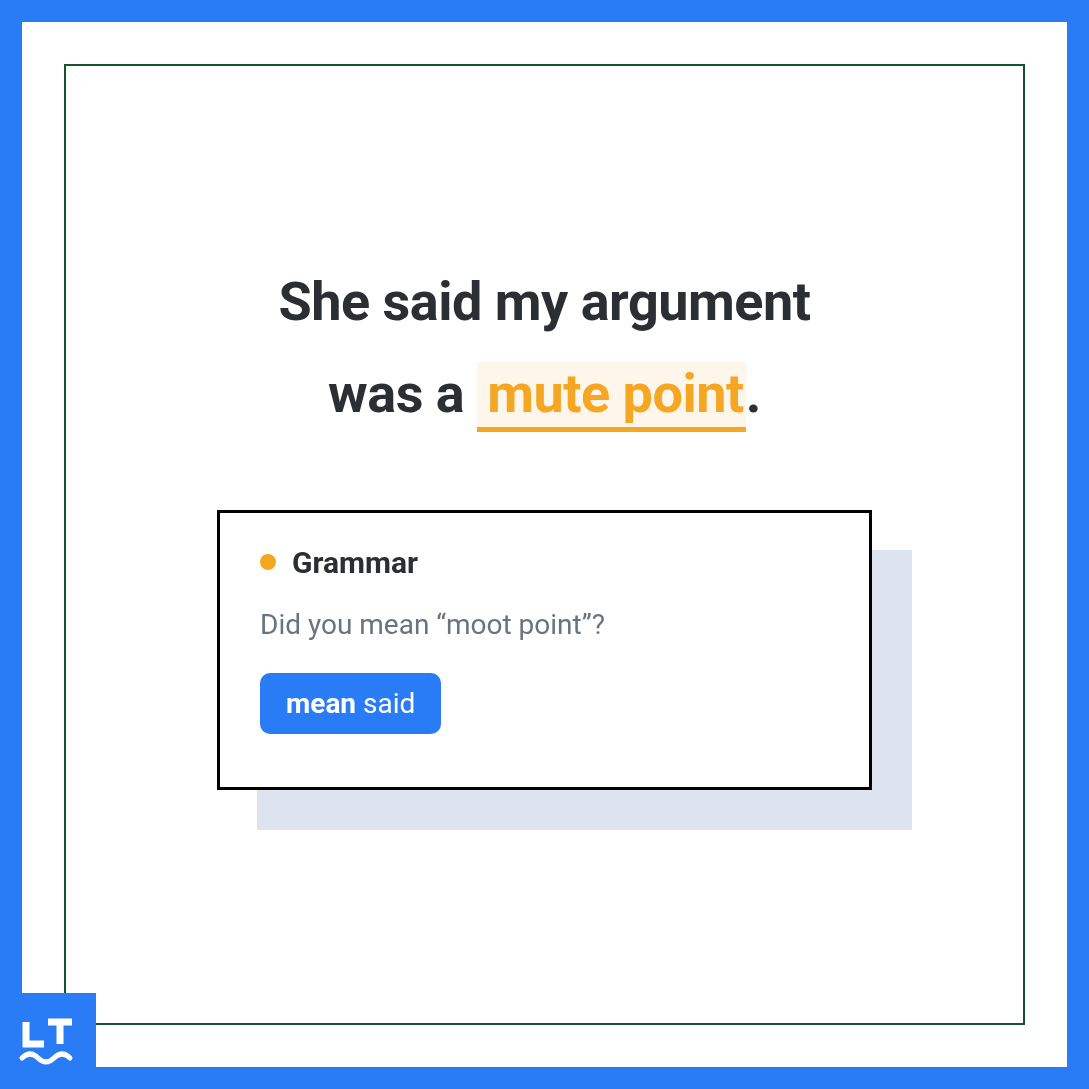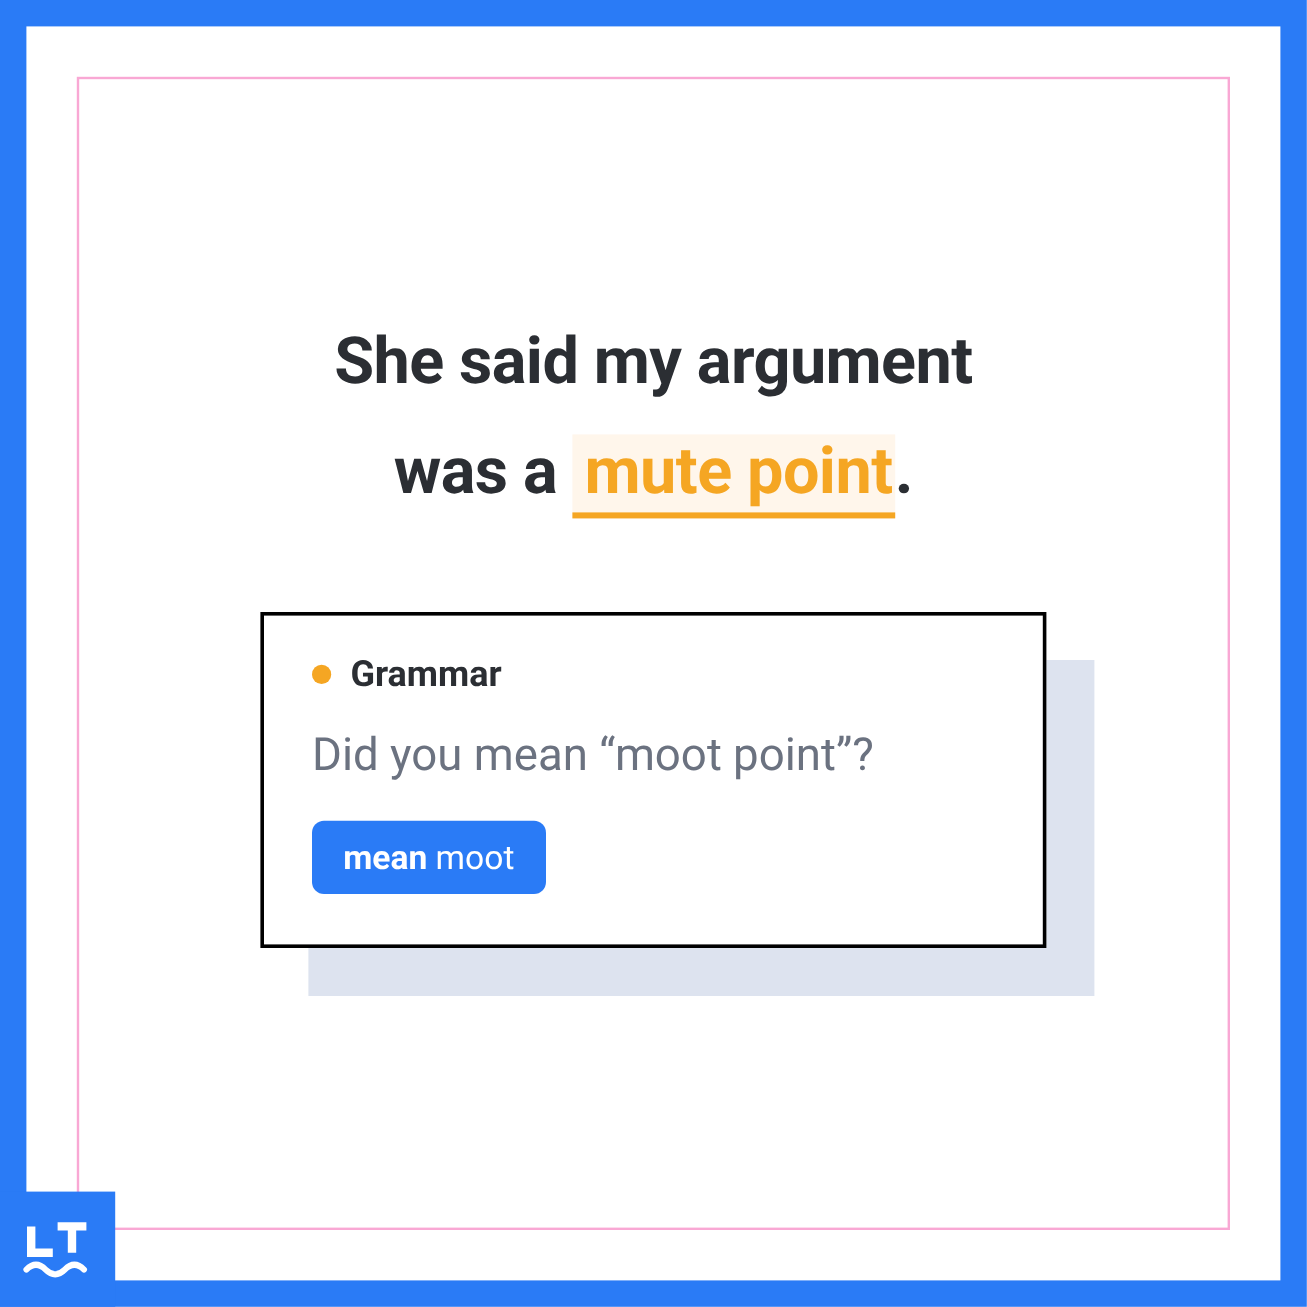--- a/index.html
+++ b/index.html
@@ -23,21 +23,21 @@
       height: 1089px;
       border: 22px solid #2a7bf6;
       background: #fff;
     }
     .inner-frame {
       position: absolute;
       top: 42px;
       left: 42px;
       right: 42px;
       bottom: 42px;
-      border: 2px solid #f9a8d4;
+      border: 2px solid #14532d;
       background: #fff;
       padding-top: 190px;
     }
     .sentence {
       text-align: center;
       font-size: 54px;
       font-weight: 700;
       color: #2b2e33;
       line-height: 1.7;
       letter-spacing: -0.5px;
@@ -87,21 +87,21 @@
       border-radius: 50%;
       background: #f5a623;
       flex-shrink: 0;
     }
     .category {
       font-size: 30px;
       font-weight: 700;
       color: #2b2e33;
     }
     .message {
-      font-size: 38px;
+      font-size: 28px;
       color: #6b7280;
       margin-bottom: 32px;
     }
     .suggestion-btn {
       display: inline-block;
       background: #2a7bf6;
       color: #fff;
       font-size: 28px;
       padding: 14px 26px;
       border-radius: 10px;
@@ -147,21 +147,21 @@
 
     <div class="tooltip-wrap">
       <div class="tooltip-shadow"></div>
       <div class="tooltip">
         <div class="tooltip-header">
           <span class="dot"></span>
           <span class="category">Grammar</span>
         </div>
         <div class="message">Did you mean “moot point”?</div>
         <button class="suggestion-btn">
-          <span class="bold">mean</span><span class="normal"> moot</span>
+          <span class="bold">mean</span><span class="normal"> said</span>
         </button>
       </div>
     </div>
 
   </div>
 </div>
 
 <div class="logo-badge">
   <svg class="logo-svg" viewBox="0 0 60 50">
     <path d="M 8 6 L 8 28 L 26 28" stroke="#fff" stroke-width="7" fill="none" stroke-linecap="butt"></path>

